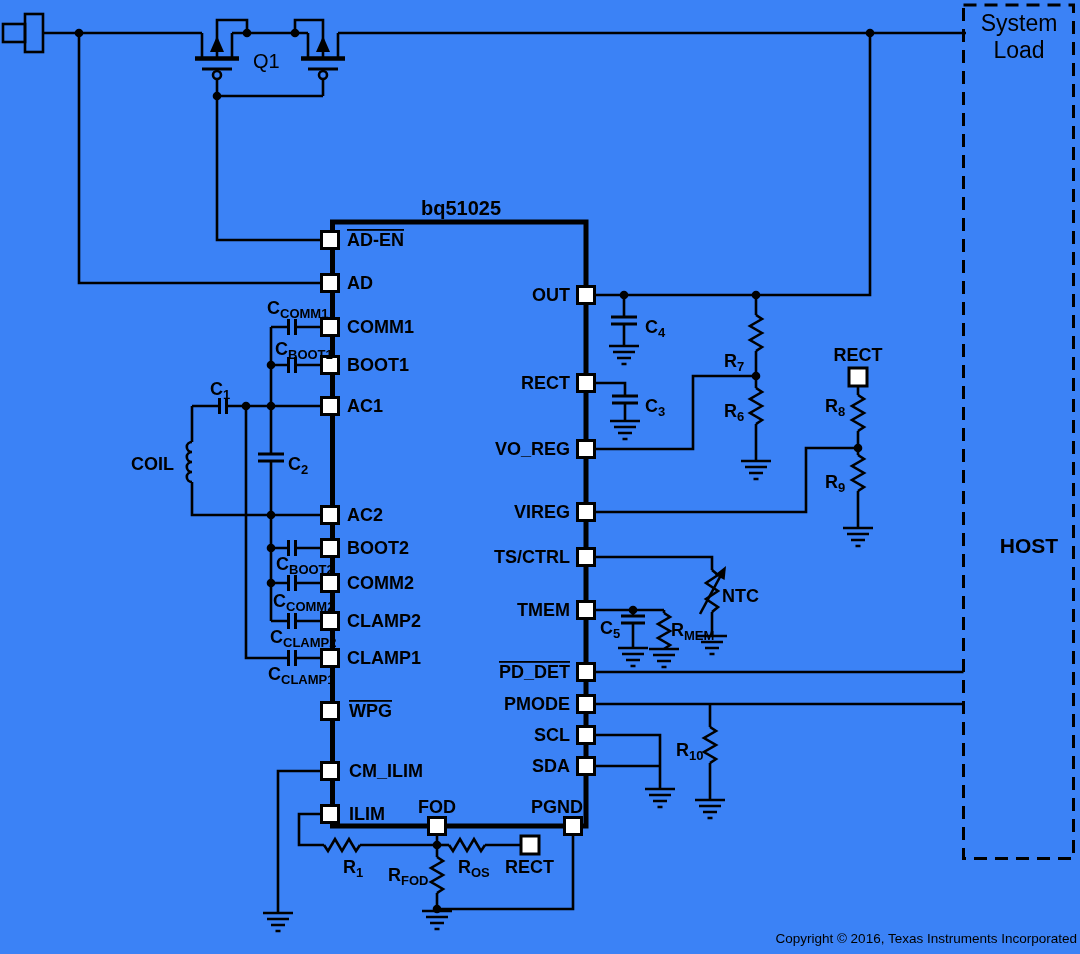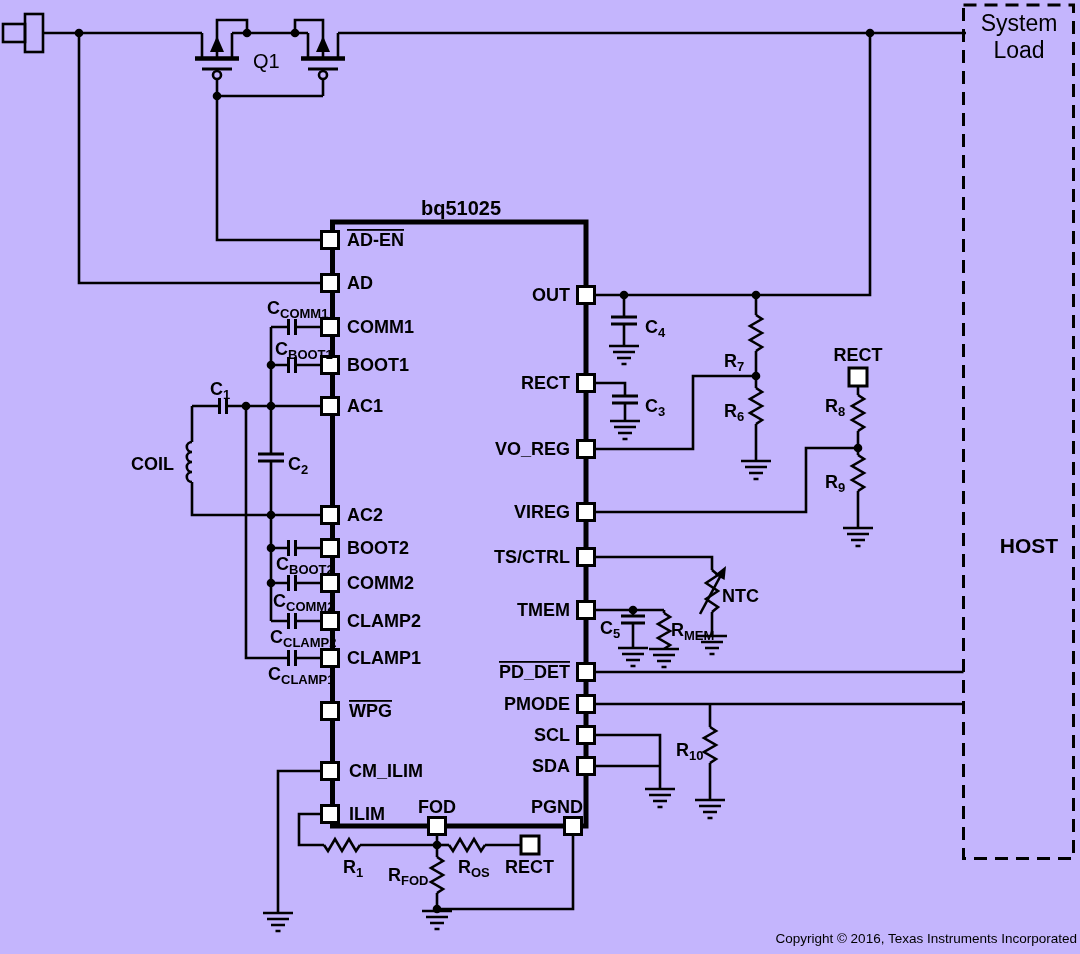--- a/index.html
+++ b/index.html
@@ -1,16 +1,16 @@
 <!DOCTYPE html>
 <html><head>
 <meta charset="utf-8">
 <style>
   html,body{margin:0;padding:0;background:#fff;}
-  .page{width:1080px;height:954px;position:relative;background:#c4b5fd;}
+  .page{width:1080px;height:954px;position:relative;background:#3b82f6;}
   svg{display:block;}
   .w{stroke:#000;stroke-width:2.6;fill:none;}
   .w4{stroke:#000;stroke-width:4.5;fill:none;}
   .w3{stroke:#000;stroke-width:3;fill:none;}
   .thick{stroke:#000;stroke-width:5;fill:none;}
   .pin{fill:#fff;stroke:#000;stroke-width:3;}
   .dot{fill:#000;stroke:none;}
   .blk{fill:#000;stroke:none;}
   .dash{stroke:#000;stroke-width:3;fill:none;stroke-dasharray:13 8;}
   text{font-family:"Liberation Sans","DejaVu Sans",sans-serif;fill:#000;}

